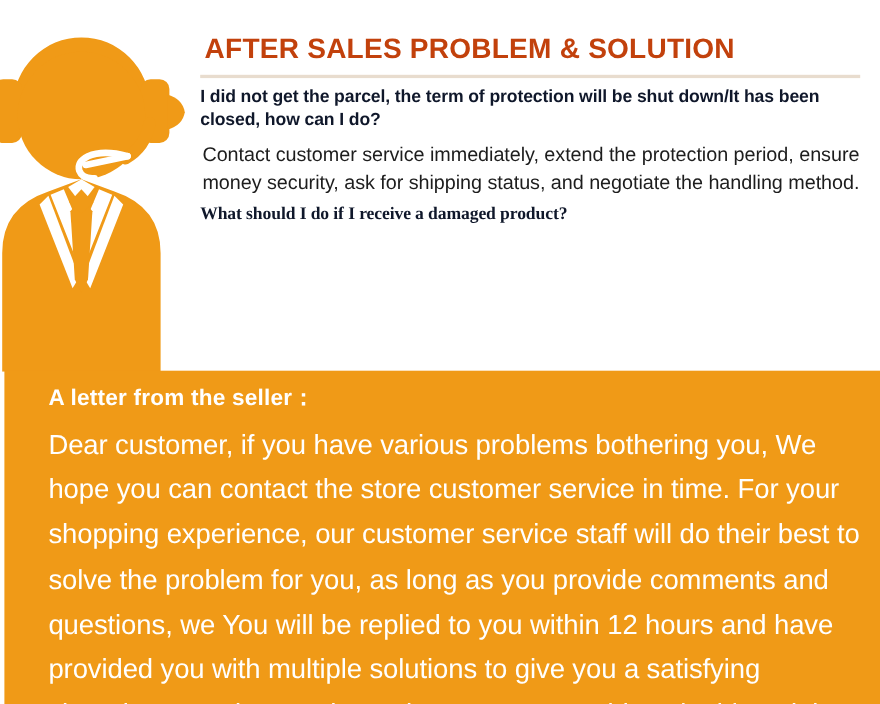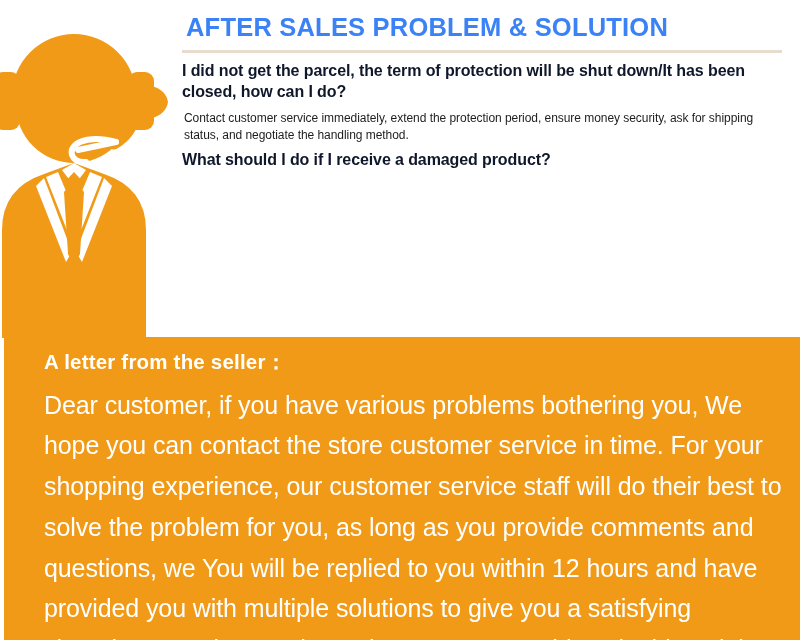--- a/index.html
+++ b/index.html
@@ -37,51 +37,52 @@
     position: absolute;
     left: 176px;
     top: 0px;
     width: 624px;
     height: 338px;
     background: #ffffff;
     box-sizing: border-box;
     padding: 6px 10px 0 4px;
   }
   .faq-title {
-    color: #3b82f6;
+    color: #c2410c;
     font-size: 25.5px;
     font-weight: bold;
     letter-spacing: 0.2px;
     line-height: 1.25;
-    margin: 6px 0 0 6px;
+    margin: 24px 0 0 6px;
     white-space: nowrap;
   }
   .title-rule {
     height: 3px;
     background: #e8dcce;
     margin: 6px 8px 7px 2px;
   }
   .faq-q {
     color: #0f172a;
     font-size: 16px;
     font-weight: bold;
     line-height: 1.35;
     margin: 0 0 0 2px;
     letter-spacing: -0.1px;
   }
   .faq-a {
     color: #1d1d1d;
-    font-size: 12px;
+    font-size: 18px;
     font-weight: normal;
     line-height: 1.42;
     margin: 7px 0 0 4px;
     letter-spacing: -0.05px;
   }
   .faq-q.second {
     margin-top: 5px;
+    font-family: Liberation Serif, serif;
   }
   .faq-a.second {
     margin-top: 6px;
     margin-left: 8px;
   }
 
   
   .letter-panel {
     position: absolute;
     left: 4px;

